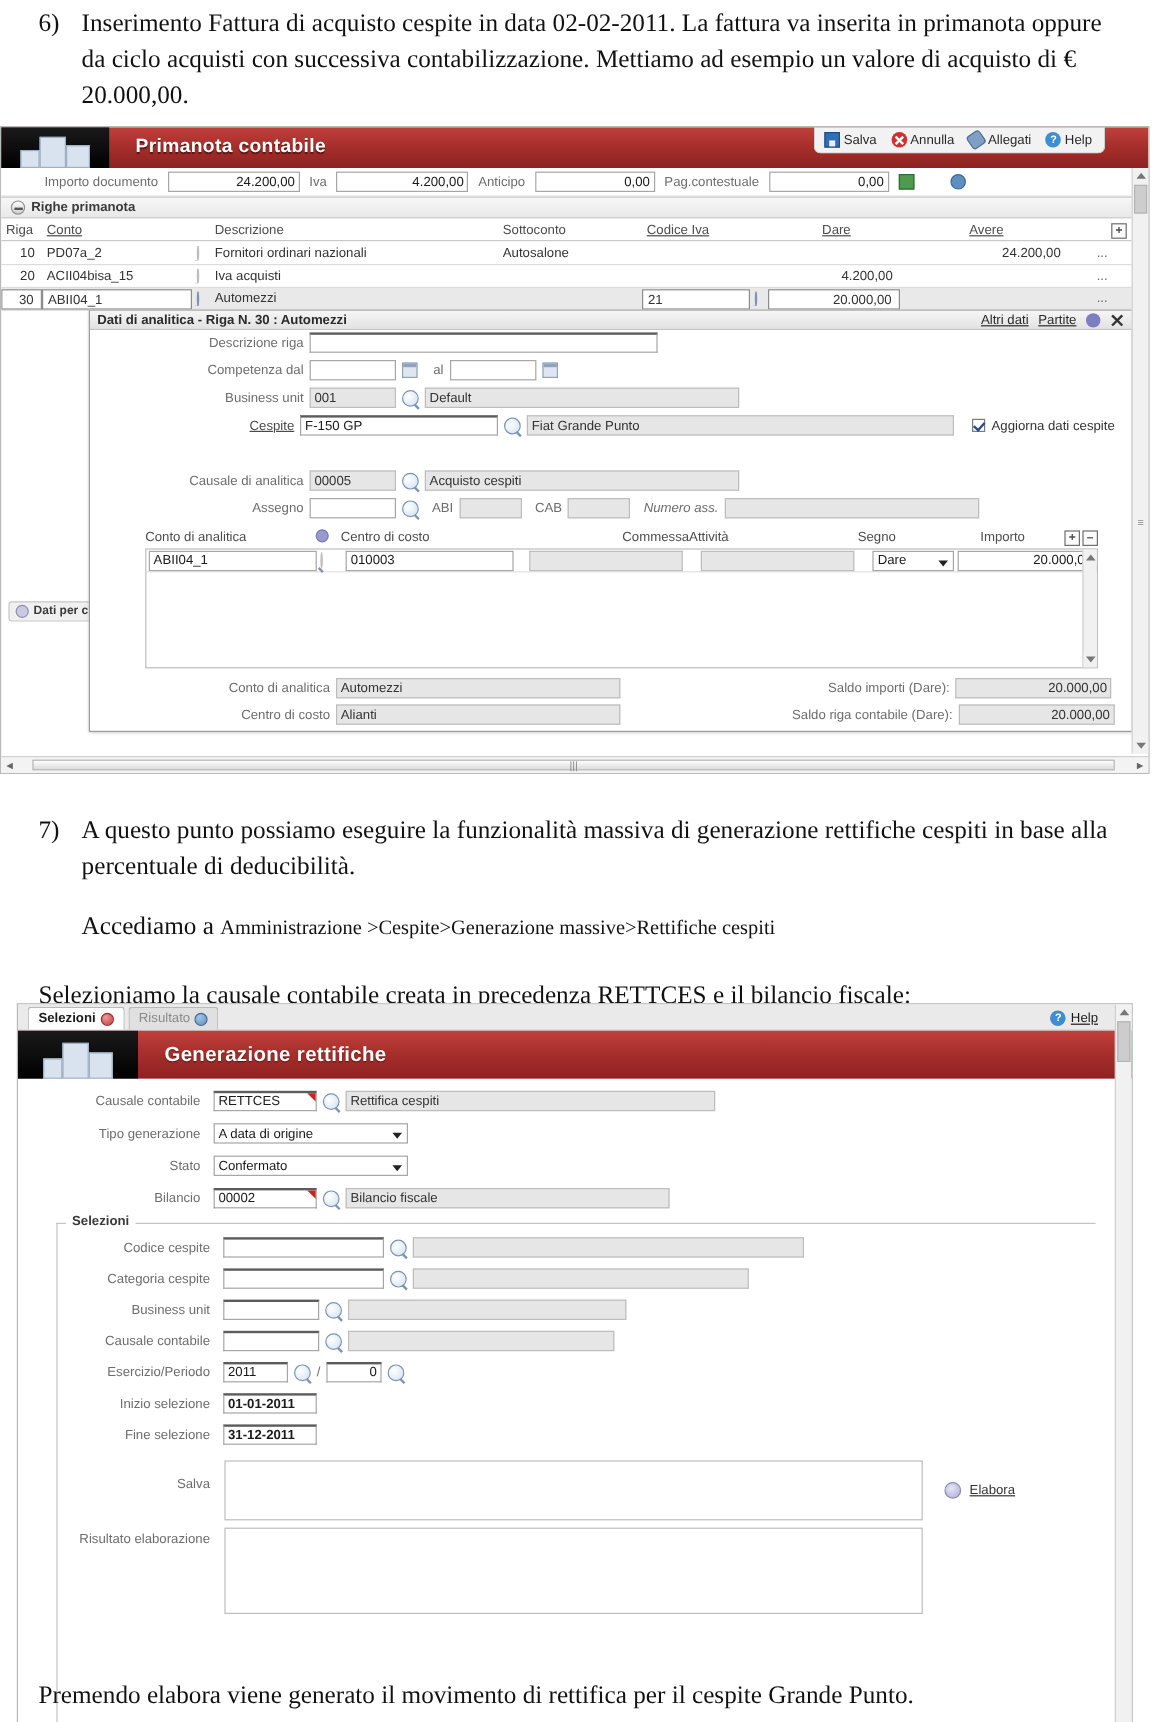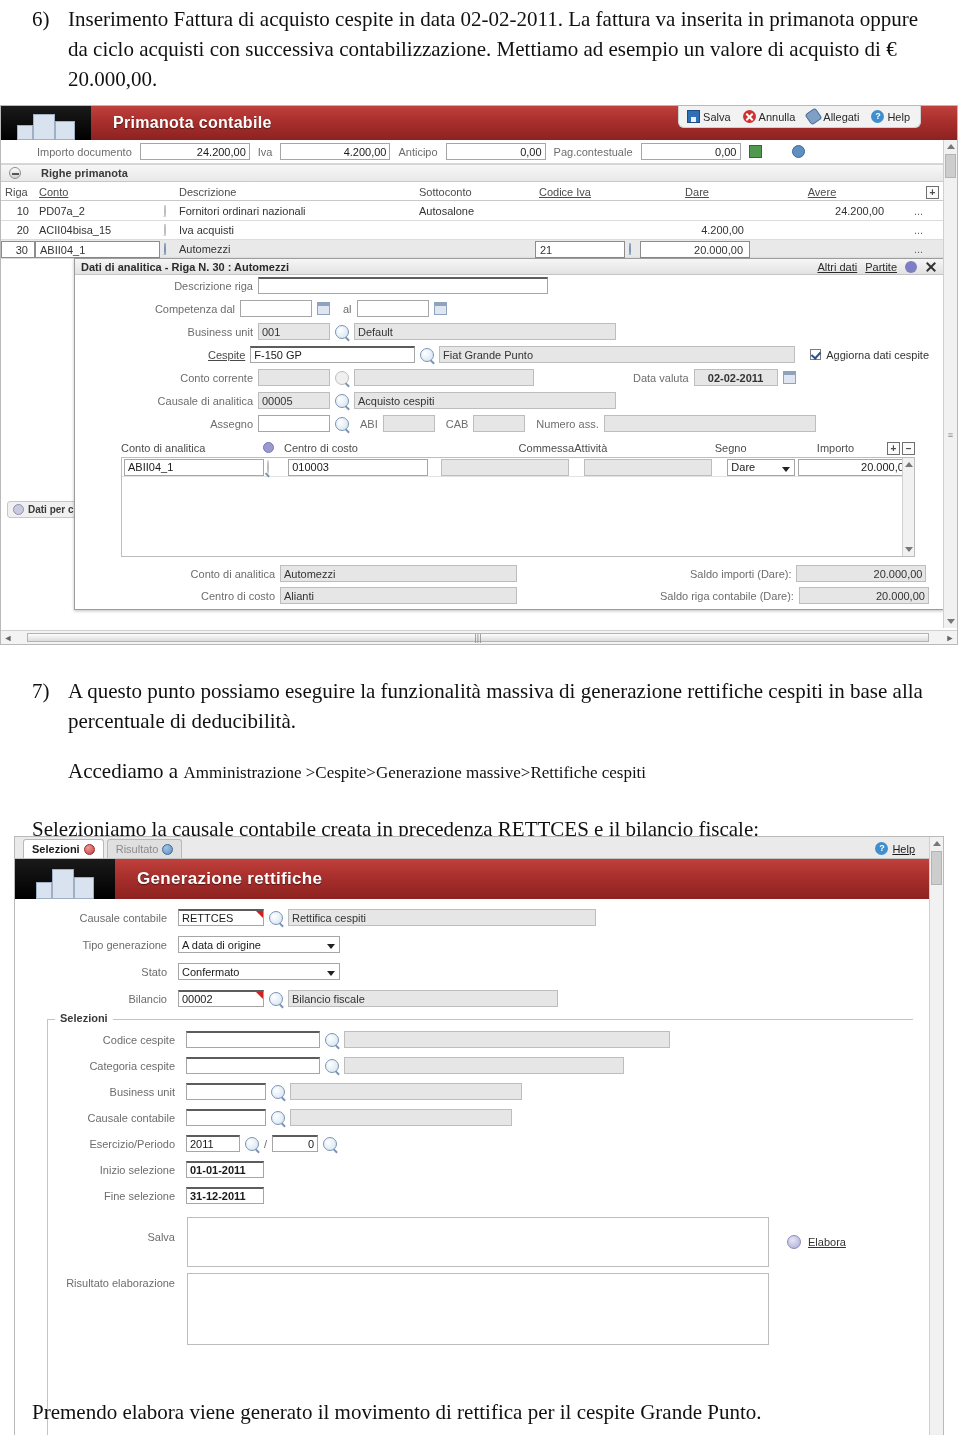--- a/index.html
+++ b/index.html
@@ -128,21 +128,21 @@
   .chk { width:11px; height:11px; border:1px solid #7c7c7c; background:#fff; position:relative; flex:0 0 11px; }
   .chk.on::after {
     content:""; position:absolute; left:2px; top:0px; width:4px; height:7px;
     border:solid #2a4d8f; border-width:0 2px 2px 0; transform:rotate(42deg);
   }
 
   
   .sec-strip {
     background:linear-gradient(to bottom,#f7f7f7,#e8e8e8);
     border-top:1px solid #d4d4d4; border-bottom:1px solid #c8c8c8;
-    height:18px; display:flex; align-items:center; gap:20px; padding-left:8px;
+    height:18px; display:flex; align-items:center; gap:5px; padding-left:8px;
     font-weight:bold; color:#3a3a3a; font-size:11px;
   }
   .collapse {
     width:12px; height:12px; border-radius:50%;
     background:linear-gradient(to bottom,#fdfdfd,#cfcfcf); border:1px solid #909090;
     position:relative; flex:0 0 12px;
   }
   .collapse::after { content:""; position:absolute; left:2px; top:5px; width:7px; height:2px; background:#555; }
 
   
@@ -363,21 +363,21 @@
     </div>
 
     <div style="position:absolute; left:0; top:18px; right:14px; bottom:0; padding:8px 0 0 0;">
 
       <div class="field-row" style="position:absolute; left:0; top:0px; width:100%;">
         <span class="lbl" style="width:178px; text-align:right;">Descrizione riga</span>
         <div class="inp topdark" style="width:290px;"></div>
       </div>
 
       <div class="field-row" style="position:absolute; left:0; top:23px; width:100%;">
-        <span class="lbl" style="width:160px; text-align:right;">Competenza dal</span>
+        <span class="lbl" style="width:178px; text-align:right;">Competenza dal</span>
         <div class="inp" style="width:72px;"></div>
         <span class="cal"></span>
         <span class="lbl" style="margin-left:8px;">al</span>
         <div class="inp" style="width:72px;"></div>
         <span class="cal"></span>
       </div>
 
       <div class="field-row" style="position:absolute; left:0; top:46px; width:100%;">
         <span class="lbl" style="width:178px; text-align:right;">Business unit</span>
         <div class="inp ro" style="width:72px;">001</div>
@@ -387,46 +387,37 @@
 
       <div class="field-row" style="position:absolute; left:0; top:69px; width:100%;">
         <span class="lbl lbl-link" style="width:178px; text-align:right;">Cespite</span>
         <div class="inp topdark" style="width:172px;">F-150 GP</div>
         <span class="mag"></span>
         <div class="inp ro" style="width:372px;">Fiat Grande Punto</div>
         <span class="chk on" style="margin-left:10px;"></span>
         <span class="lbl" style="color:#333;">Aggiorna dati cespite</span>
       </div>
 
-      <div class="field-row" style="position:absolute; left:0; top:92px; width:100%;">
-        <span class="lbl" style="width:178px; text-align:right;">Conto corrente</span>
-        <div class="inp ro" style="width:72px;"></div>
-        <span class="mag dim"></span>
-        <div class="inp ro" style="width:180px;"></div>
-        <span class="lbl" style="margin-left:94px;">Data valuta</span>
-        <div class="inp ro" style="width:84px; justify-content:center; font-weight:bold;">02-02-2011</div>
-        <span class="cal"></span>
-      </div>
 
       <div class="field-row" style="position:absolute; left:0; top:115px; width:100%;">
         <span class="lbl" style="width:178px; text-align:right;">Causale di analitica</span>
         <div class="inp ro" style="width:72px;">00005</div>
         <span class="mag"></span>
         <div class="inp ro" style="width:262px;">Acquisto cespiti</div>
       </div>
 
       <div class="field-row" style="position:absolute; left:0; top:138px; width:100%;">
         <span class="lbl" style="width:178px; text-align:right;">Assegno</span>
         <div class="inp" style="width:72px;"></div>
         <span class="mag"></span>
         <span class="lbl" style="margin-left:6px;">ABI</span>
         <div class="inp ro" style="width:52px;"></div>
         <span class="lbl" style="margin-left:6px;">CAB</span>
         <div class="inp ro" style="width:52px;"></div>
-        <span class="lbl" style="margin-left:6px;">Numero ass.</span>
+        <span class="lbl" style="margin-left:6px;font-style:italic;">Numero ass.</span>
         <div class="inp ro" style="width:212px;"></div>
       </div>
 
       <div style="position:absolute; left:46px; right:14px; top:163px; display:flex; align-items:center; font-size:11px; color:#4c4c4c; height:16px;">
         <div style="width:152px;" class="u">Conto di analitica</div>
         <div style="width:22px;"><span style="width:11px;height:11px;border-radius:50%;background:#9a9ad0;display:inline-block;border:1px solid #7878b4;"></span></div>
         <div style="width:160px;" class="u">Centro di costo</div>
         <div style="width:150px;text-align:right;">Commessa</div>
         <div style="width:150px;">Attività</div>
         <div style="width:74px;">Segno</div>

